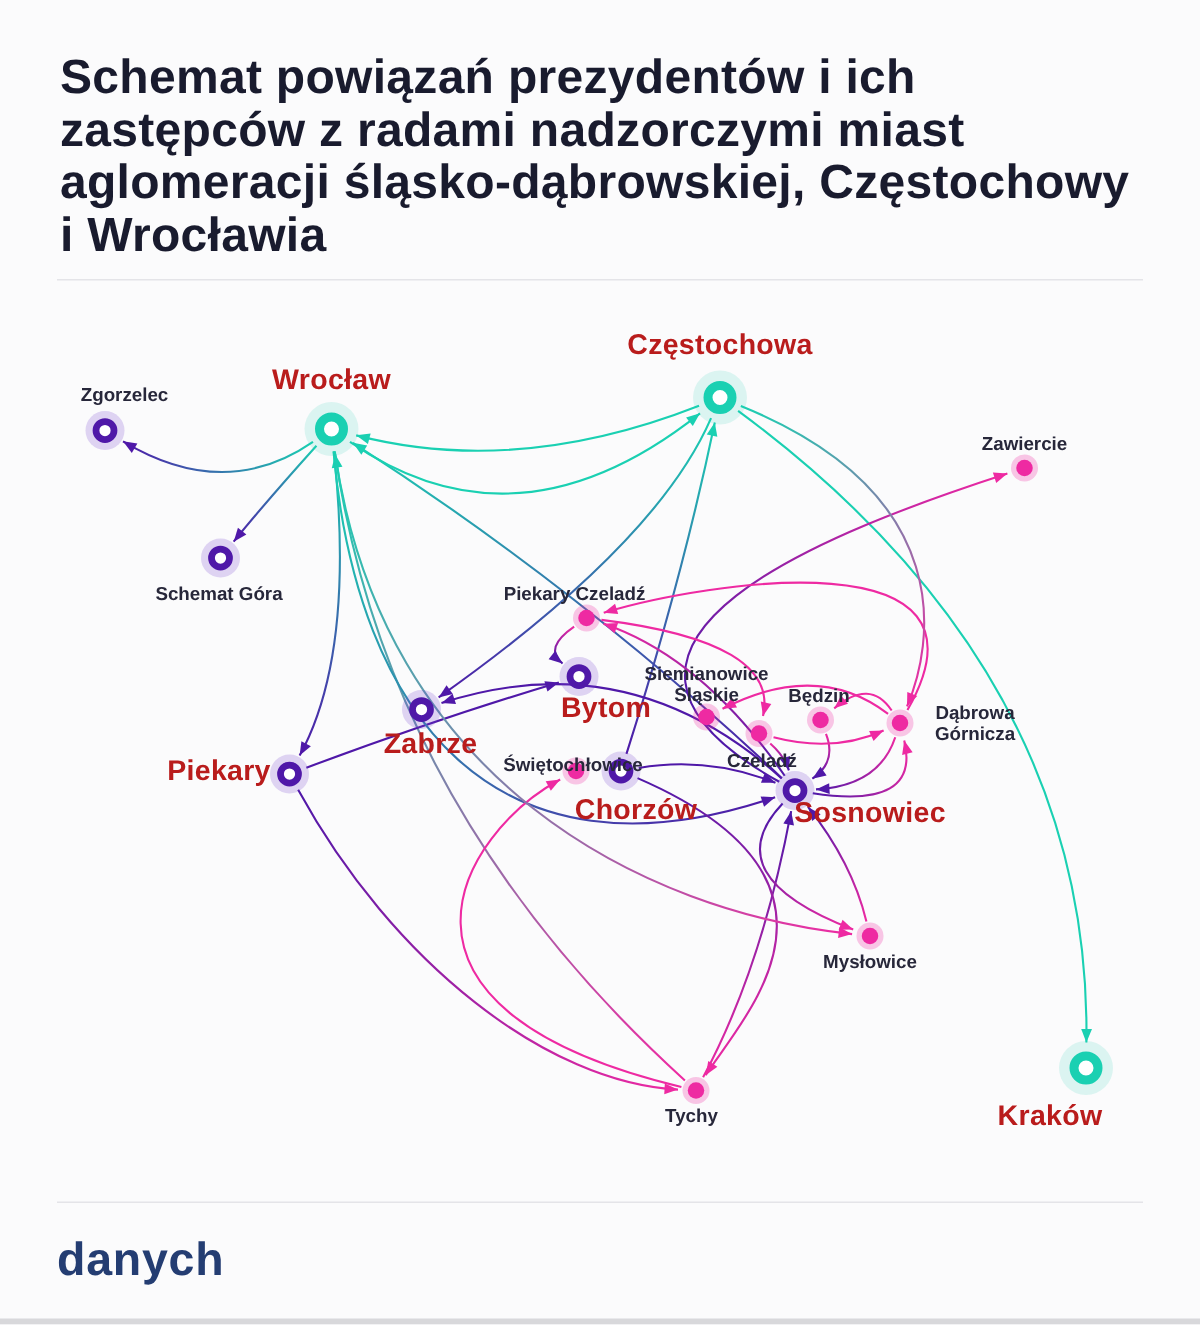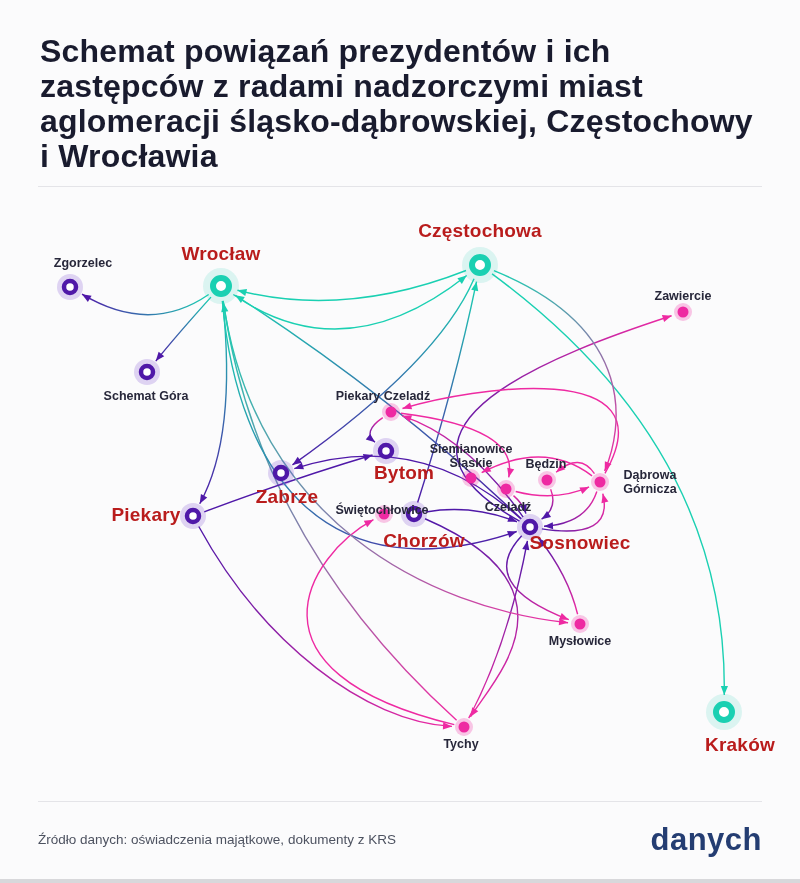--- a/index.html
+++ b/index.html
@@ -342,21 +342,20 @@
     <div class="node-label" style="left: 638px; top: 482px; margin-left: 12px;">Dąbrowa
 Górnicza</div>
     <div class="node-label bold" style="left: 287px; top: 497px;">Zabrze</div>
     <div class="node-label" style="left: 382px; top: 498px; margin-top: 12px;">Świętochłowice</div>
     <div class="node-label" style="left: 508px; top: 507px;">Czeladź</div>
     <div class="node-label bold" style="left: 146px; top: 515px;">Piekary</div>
     <div class="node-label bold" style="left: 424px; top: 541px;">Chorzów</div>
     <div class="node-label bold" style="left: 580px; top: 543px;">Sosnowiec</div>
     <div class="node-label" style="left: 580px; top: 641px;">Mysłowice</div>
     <div class="node-label" style="left: 461px; top: 744px;">Tychy</div>
-    <div class="node-label bold" style="left: 740px; top: 745px;">Kraków</div>
+    <div class="node-label bold" style="left: 700px; top: 745px;">Kraków</div>
   </div>
 
 <div class="divider bottom"></div>
 <div class="footer">
-  <span class="source">Źródło danych: oświadczenia majątkowe, dokumenty z KRS</span>
   <span class="brand">danych</span>
 </div>
 <div class="bottom-bar"></div>
 
 </body></html>

